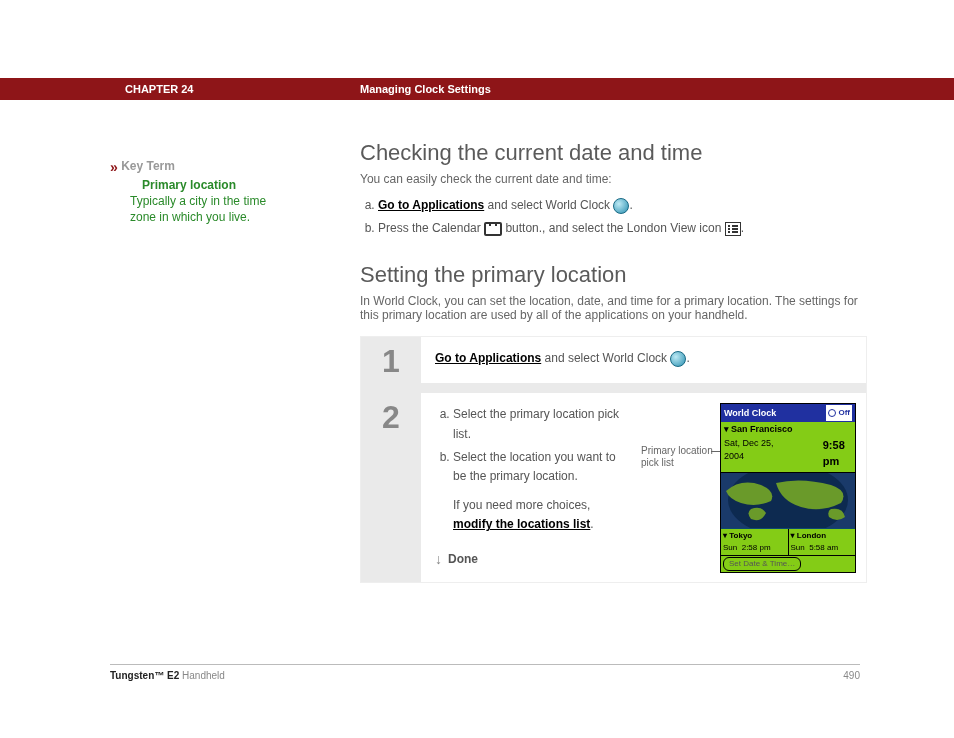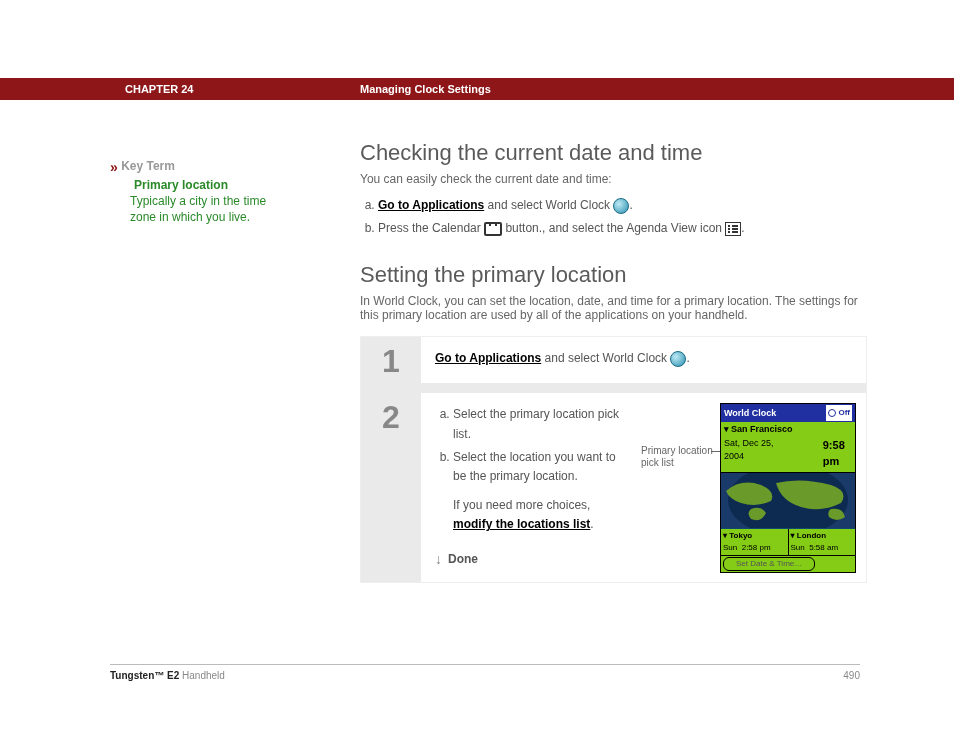--- a/index.html
+++ b/index.html
@@ -300,47 +300,47 @@
   .device-bottom-cities .cityname::before{content:"▾ "; font-size:8px;}
   .device-setbtn {
     font-size: 8px;
     border-top: 1px solid #000;
     padding: 1px 2px;
   }
   .device-setbtn span{
     display:inline-block;
     border:1px solid #000;
     border-radius:6px;
-    padding:0 12px;
+    padding:0 5px;
   }
 </style>
 </head>
 <body>
 
 <div class="header-band">
   <span class="header-chapter">CHAPTER 24</span>
   <span class="header-title">Managing Clock Settings</span>
 </div>
 
 <div class="sidebar">
   <span class="keyterm-marker">»</span>
   <span class="keyterm-label">Key Term</span>
-  <span class="keyterm-primary" style="margin-left:24px;">Primary location</span>
+  <span class="keyterm-primary" style="margin-left:32px;">Primary location</span>
   <span class="keyterm-def" style="margin-left:20px;">Typically a city in the time zone in which you live.</span>
 </div>
 
 <div class="main">
   <h2>Checking the current date and time</h2>
   <p class="sub">You can easily check the current date and time:</p>
   <ol class="alpha">
     <li>
       <span class="link-underline">Go to Applications</span><span> and select World Clock </span><span class="icon-worldclock"></span><span>.</span>
     </li>
     <li>
-      <span>Press the Calendar </span><span class="icon-calendar"></span><span> button., and select the Agenda View icon </span><span class="icon-agenda"></span><span>.</span>
+      <span>Press the Calendar </span><span class="icon-calendar"></span><span> button., and select the London View icon </span><span class="icon-agenda"></span><span>.</span>
     </li>
   </ol>
 
   <h2>Setting the primary location</h2>
   <p class="sub">In World Clock, you can set the location, date, and time for a primary location. The settings for this primary location are used by all of the applications on your handheld.</p>
 
   <div class="steps-box">
     <div class="step-row">
       <div class="step-num">1</div>
       <div class="step-content">

